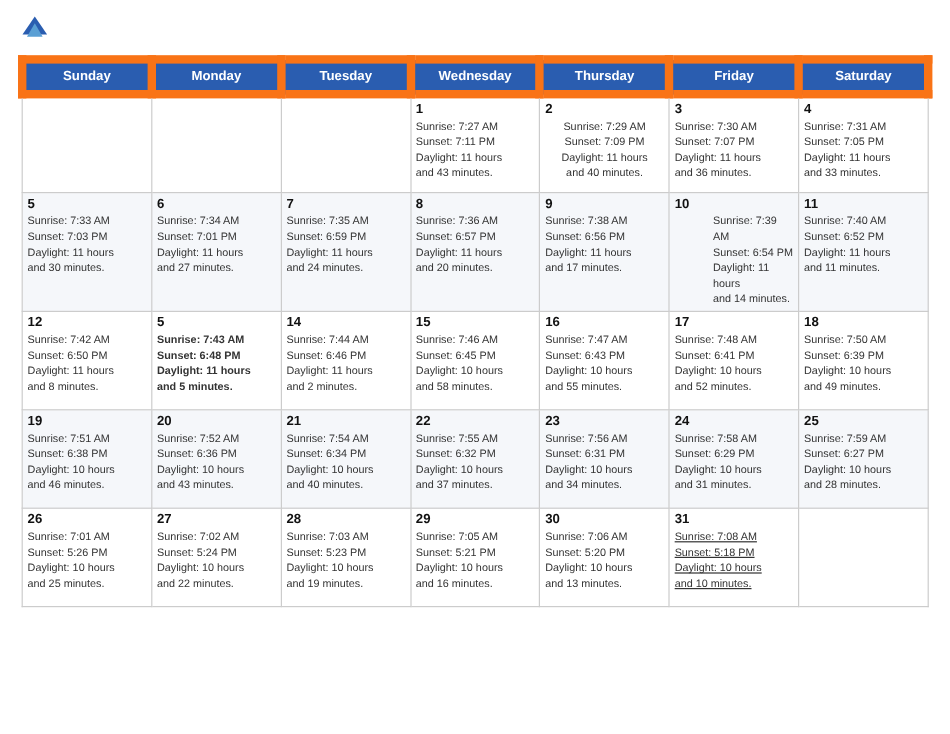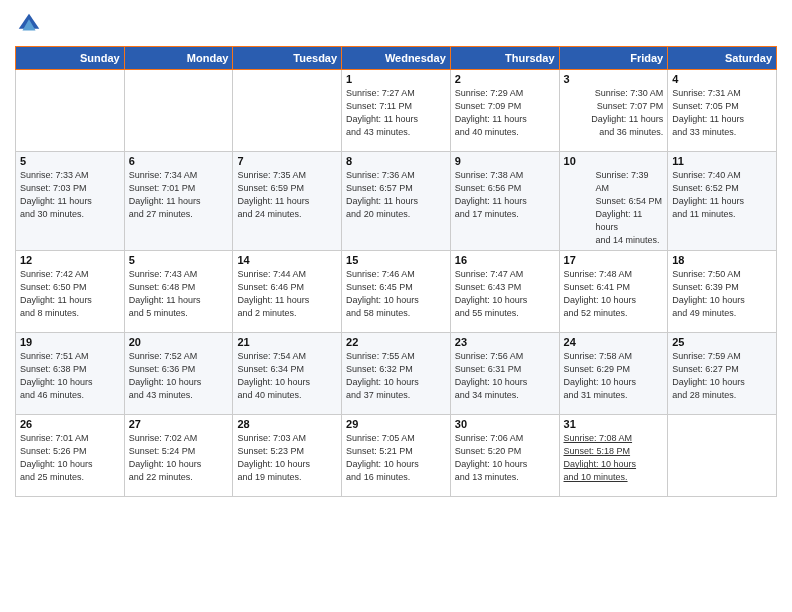--- a/index.html
+++ b/index.html
@@ -51,22 +51,22 @@
       width: 100%;
       border-collapse: collapse;
       table-layout: fixed;
     }
     thead th {
       background-color: #2a5db0;
       color: #fff;
       font-size: 11px;
       font-weight: bold;
       padding: 5px 4px;
-      text-align: right;
-      border: 1px solid #f97316;
+      text-align: center;
+      border: 7px solid #f97316;
     }
     tbody td {
       border: 1px solid #ccc;
       vertical-align: top;
       padding: 3px 4px;
       font-size: 9.2px;
       color: #222;
       background: #fff;
       height: 82px;
     }
@@ -125,28 +125,28 @@
           <td></td>
           <td>
             <div class="day-num">1</div>
             <div class="day-info" style="white-space: pre-line;">Sunrise: 7:27 AM
 Sunset: 7:11 PM
 Daylight: 11 hours
 and 43 minutes.</div>
           </td>
           <td>
             <div class="day-num">2</div>
-            <div class="day-info" style="white-space: pre-line;">Sunrise: 7:29 AM
+            <div class="day-info" style="white-space: pre-line; text-align: center;">Sunrise: 7:29 AM
 Sunset: 7:09 PM
 Daylight: 11 hours
 and 40 minutes.</div>
           </td>
           <td>
             <div class="day-num">3</div>
-            <div class="day-info" style="white-space: pre-line; text-align: right;">Sunrise: 7:30 AM
+            <div class="day-info" style="white-space: pre-line;">Sunrise: 7:30 AM
 Sunset: 7:07 PM
 Daylight: 11 hours
 and 36 minutes.</div>
           </td>
           <td>
             <div class="day-num">4</div>
             <div class="day-info" style="white-space: pre-line;">Sunrise: 7:31 AM
 Sunset: 7:05 PM
 Daylight: 11 hours
 and 33 minutes.</div>
@@ -206,21 +206,21 @@
         <tr>
           <td>
             <div class="day-num">12</div>
             <div class="day-info" style="white-space: pre-line;">Sunrise: 7:42 AM
 Sunset: 6:50 PM
 Daylight: 11 hours
 and 8 minutes.</div>
           </td>
           <td>
             <div class="day-num">5</div>
-            <div class="day-info" style="white-space: pre-line;">Sunrise: 7:43 AM
+            <div class="day-info" style="white-space: pre-line; font-weight: bold;">Sunrise: 7:43 AM
 Sunset: 6:48 PM
 Daylight: 11 hours
 and 5 minutes.</div>
           </td>
           <td>
             <div class="day-num">14</div>
             <div class="day-info" style="white-space: pre-line;">Sunrise: 7:44 AM
 Sunset: 6:46 PM
 Daylight: 11 hours
 and 2 minutes.</div>

